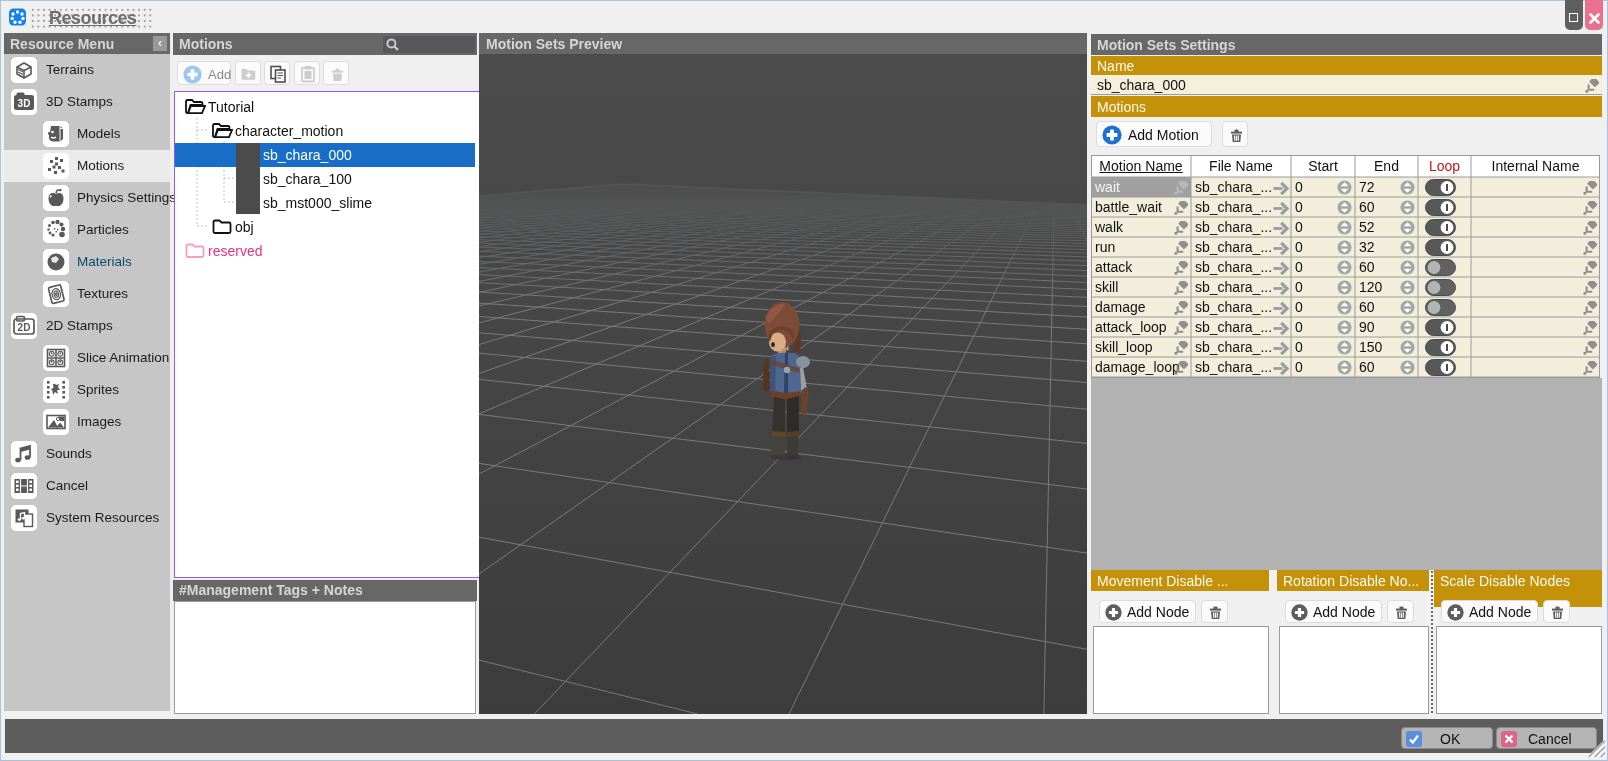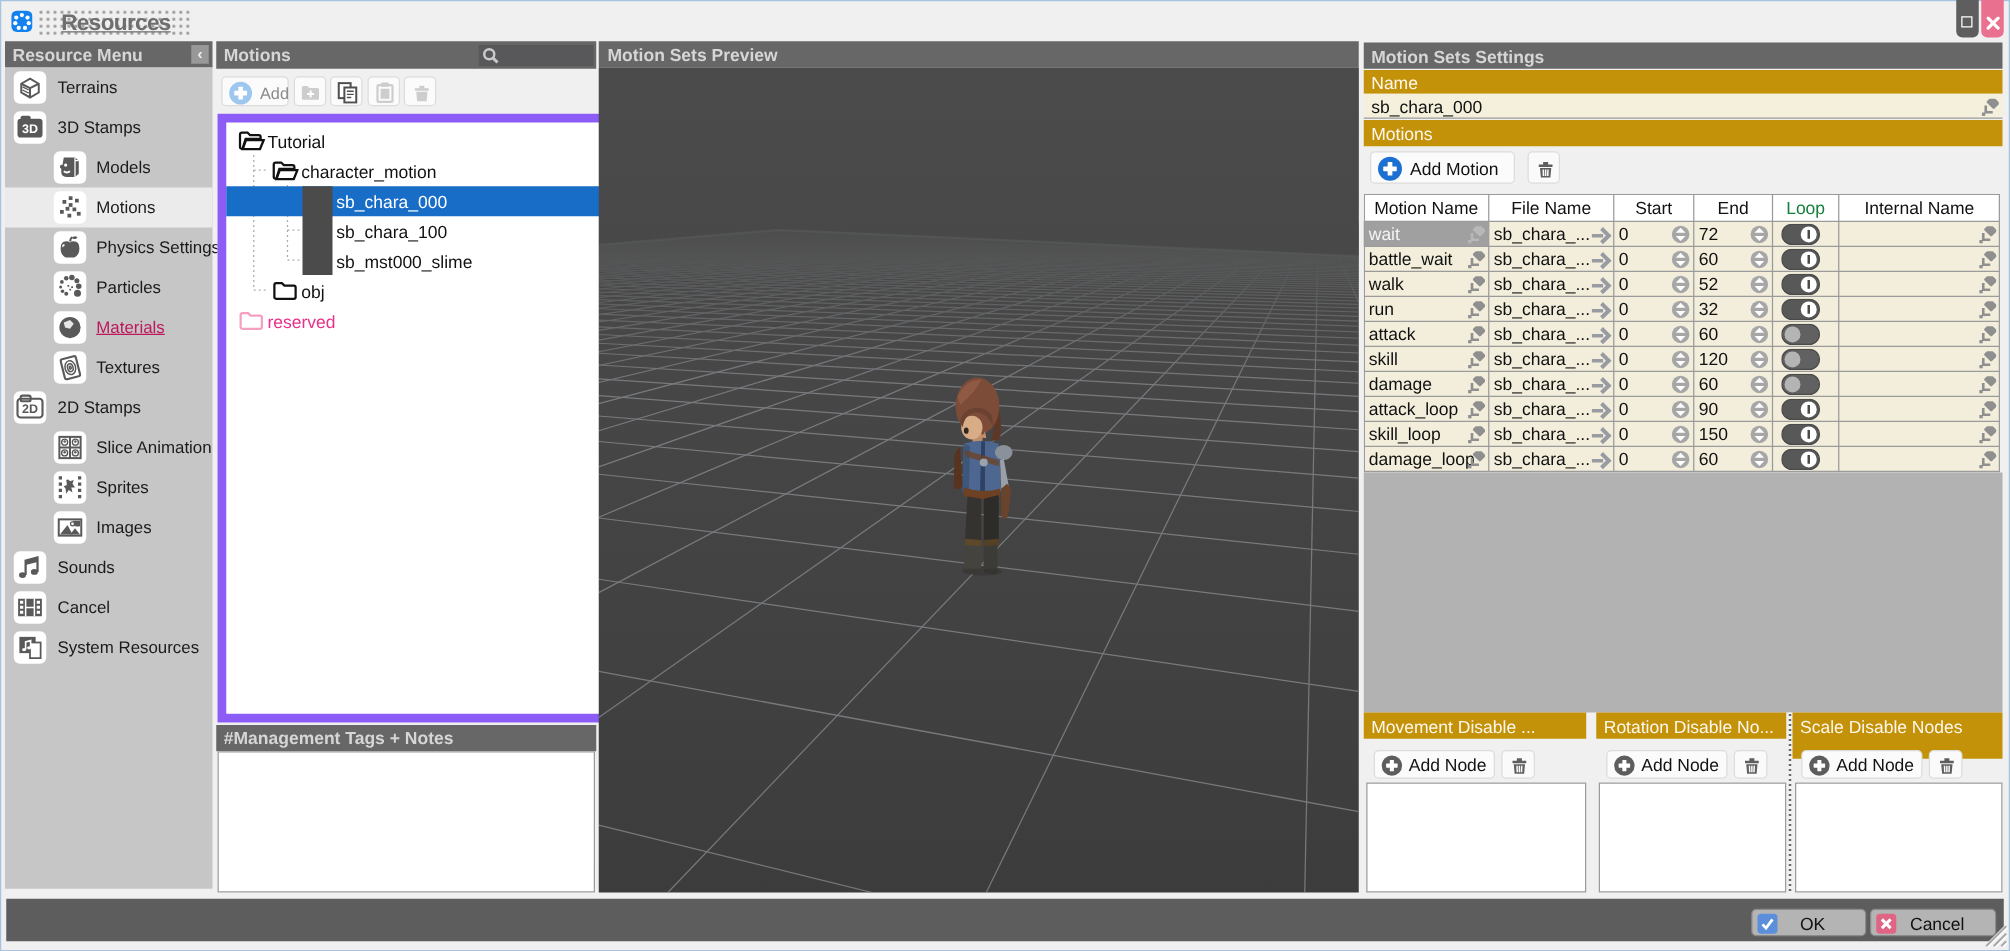--- a/index.html
+++ b/index.html
@@ -103,21 +103,21 @@
         <rect x="11" y="11" width="1.4" height="1.4" fill="#595959"></rect>
 <rect x="14" y="12" width="1.4" height="1.4" fill="#595959"></rect>
         <rect x="12.5" y="14" width="1.4" height="1.4" fill="#595959"></rect>
       </svg></div>
 <div style="position:absolute;left:73px;top:168px;font-size:13.5px;color:#1b1b1b;white-space:nowrap;">Particles</div>
 <div style="position:absolute;left:39px;top:195px;width:26px;height:26px;background:#fff;border-radius:5px;">
 <svg width="26" height="26" viewBox="0 0 26 26">
         <circle cx="13" cy="13" r="8.5" fill="#595959"></circle>
 <path d="M8 9 L13 7 L16 10 L13 14 L9 13 Z" fill="#fff" opacity="0.85"></path>
       </svg></div>
-<div style="position:absolute;left:73px;top:200px;font-size:13.5px;color:#be185d;white-space:nowrap;text-decoration:underline;">Materials</div>
+<div style="position:absolute;left:73px;top:200px;font-size:13.5px;color:#0c4a6e;white-space:nowrap;">Materials</div>
 <div style="position:absolute;left:39px;top:227px;width:26px;height:26px;background:#fff;border-radius:5px;">
 <svg width="26" height="26" viewBox="0 0 26 26">
         <g transform="rotate(-14 13 13)">
           <rect x="7" y="5" width="12.5" height="16.5" rx="1.5" fill="none" stroke="#595959" stroke-width="1.7"></rect>
 <ellipse cx="13.2" cy="13.2" rx="4.2" ry="5.6" fill="none" stroke="#595959" stroke-width="1.2"></ellipse>
 <ellipse cx="13.2" cy="13.2" rx="2.2" ry="3.2" fill="none" stroke="#595959" stroke-width="1.2"></ellipse>
 <ellipse cx="13.2" cy="13.2" rx="0.7" ry="1.2" fill="none" stroke="#595959" stroke-width="1.2"></ellipse>
         </g>
       </svg></div>
 <div style="position:absolute;left:73px;top:232px;font-size:13.5px;color:#1b1b1b;white-space:nowrap;">Textures</div>
@@ -242,21 +242,21 @@
     </svg>
   </div>
 <div class="btn" style="left:323px;top:61px;width:26px;height:24px;">
     <svg style="position:absolute;left:4.5px;top:3.5px" width="17" height="17" viewBox="0 0 17 17">
       <rect x="3" y="4.6" width="11" height="2" fill="#cdcdcd"></rect>
       <rect x="6.5" y="2.6" width="4" height="2.4" fill="#cdcdcd"></rect>
       <path d="M4 7.4 H13 L12.3 15 H4.7 Z" fill="#cdcdcd"></path>
     </svg>
   </div>
 
-<div class="abs" style="left:174px;top:91px;width:340px;height:487px;background:#fff;border:7px solid #8b5cf6;">
+<div class="abs" style="left:174px;top:91px;width:340px;height:487px;background:#fff;border:1px solid #8b5cf6;">
 <svg style="position:absolute;left:0;top:0" width="300" height="480" viewBox="0 0 300 480">
 <g stroke="#aaa" stroke-width="1" stroke-dasharray="1.5,2.5" fill="none">
 <line x1="22" y1="26" x2="22" y2="134"></line>
 <line x1="22" y1="38" x2="34" y2="38"></line>
 <line x1="49" y1="50" x2="49" y2="110"></line>
 <line x1="49" y1="62" x2="60" y2="62"></line>
 <line x1="49" y1="86" x2="60" y2="86"></line>
 <line x1="49" y1="110" x2="60" y2="110"></line>
 <line x1="22" y1="134" x2="34" y2="134"></line>
 </g>
@@ -562,25 +562,25 @@
 <rect x="6.5" y="2.6" width="4" height="2.4" fill="#5e5e5e"></rect>
 <path d="M4 7.4 H13 L12.3 15 H4.7 Z" fill="#5e5e5e"></path>
 <line x1="6.6" y1="8.6" x2="6.8" y2="13.8" stroke="#fafafa" stroke-width="1.2"></line>
 <line x1="8.5" y1="8.6" x2="8.5" y2="13.8" stroke="#fafafa" stroke-width="1.2"></line>
 <line x1="10.4" y1="8.6" x2="10.2" y2="13.8" stroke="#fafafa" stroke-width="1.2"></line>
     </svg>
   </div>
 
 <div class="abs" style="left:1091px;top:155px;width:511px;height:223px;">
 <div style="position:absolute;left:0;top:0;width:509px;height:22px;background:#fff;"></div>
-<div style="position:absolute;left:0px;top:3px;width:100px;text-align:center;font-size:14px;color:#111;">Motion Name</div>
+<div style="position:absolute;left:0px;top:3px;width:100px;text-align:center;font-size:14px;color:#111;text-decoration:underline;">Motion Name</div>
 <div style="position:absolute;left:100px;top:3px;width:100px;text-align:center;font-size:14px;color:#111;">File Name</div>
 <div style="position:absolute;left:200px;top:3px;width:64px;text-align:center;font-size:14px;color:#111;">Start</div>
 <div style="position:absolute;left:264px;top:3px;width:63px;text-align:center;font-size:14px;color:#111;">End</div>
-<div style="position:absolute;left:327px;top:3px;width:53px;text-align:center;font-size:14px;color:#15803d;">Loop</div>
+<div style="position:absolute;left:327px;top:3px;width:53px;text-align:center;font-size:14px;color:#b91c1c;">Loop</div>
 <div style="position:absolute;left:380px;top:3px;width:129px;text-align:center;font-size:14px;color:#111;">Internal Name</div>
 <div style="position:absolute;left:0;top:22px;width:509px;height:20px;background:#f2eedb;"></div>
 <div style="position:absolute;left:0;top:22px;width:100px;height:20px;background:#a0a0a0;"></div>
 <div style="position:absolute;left:4px;top:24px;font-size:14px;color:#f4f4f4;">wait</div>
 <svg style="position:absolute;left:83px;top:26px" width="14" height="14" viewBox="0 0 14 14">
 <rect x="5.2" y="-0.4" width="8.4" height="7" rx="1" transform="rotate(45 9.4 3.1)" fill="#b8b8b8"></rect>
 <path d="M3.6 5.4 L3.6 10.8 L9.2 10.8" stroke="#b8b8b8" stroke-width="2.1" fill="none"></path>
 <rect x="0.5" y="11" width="2.7" height="2.7" fill="#b8b8b8"></rect>
     </svg>
 <div style="position:absolute;left:104px;top:24px;font-size:14px;color:#111;">sb_chara_...</div>

